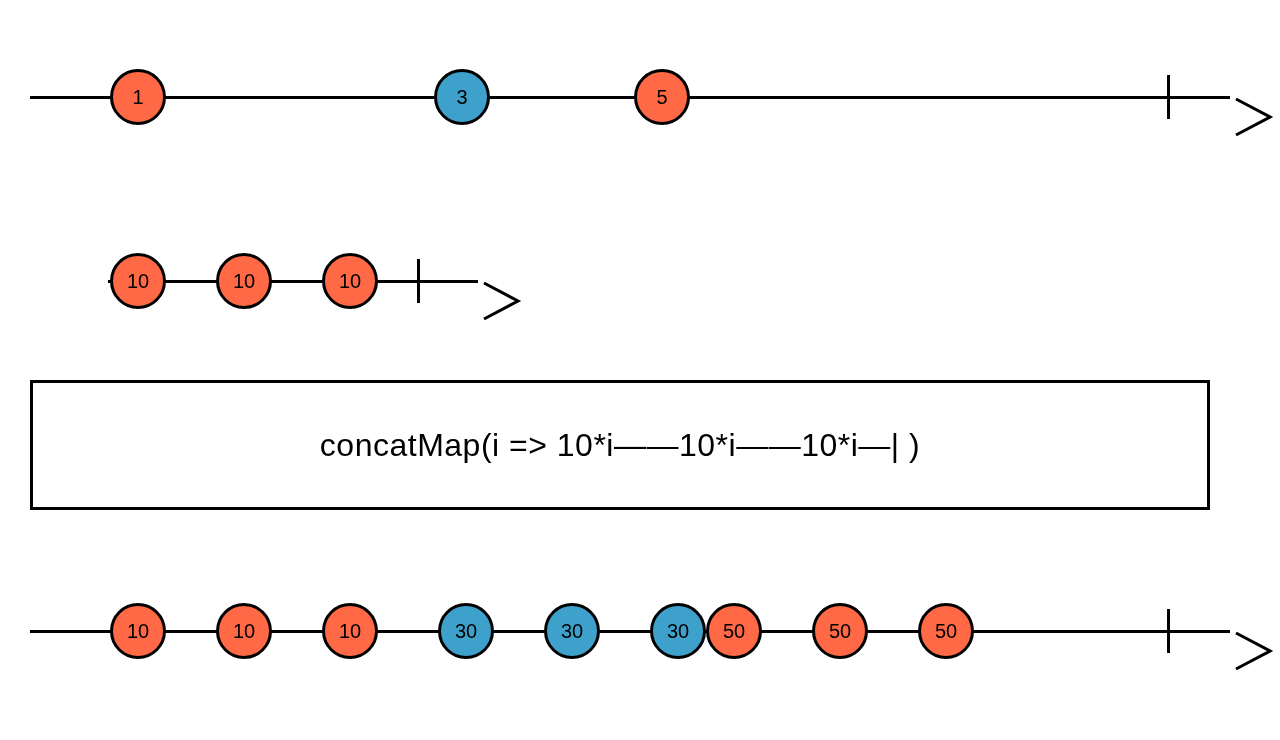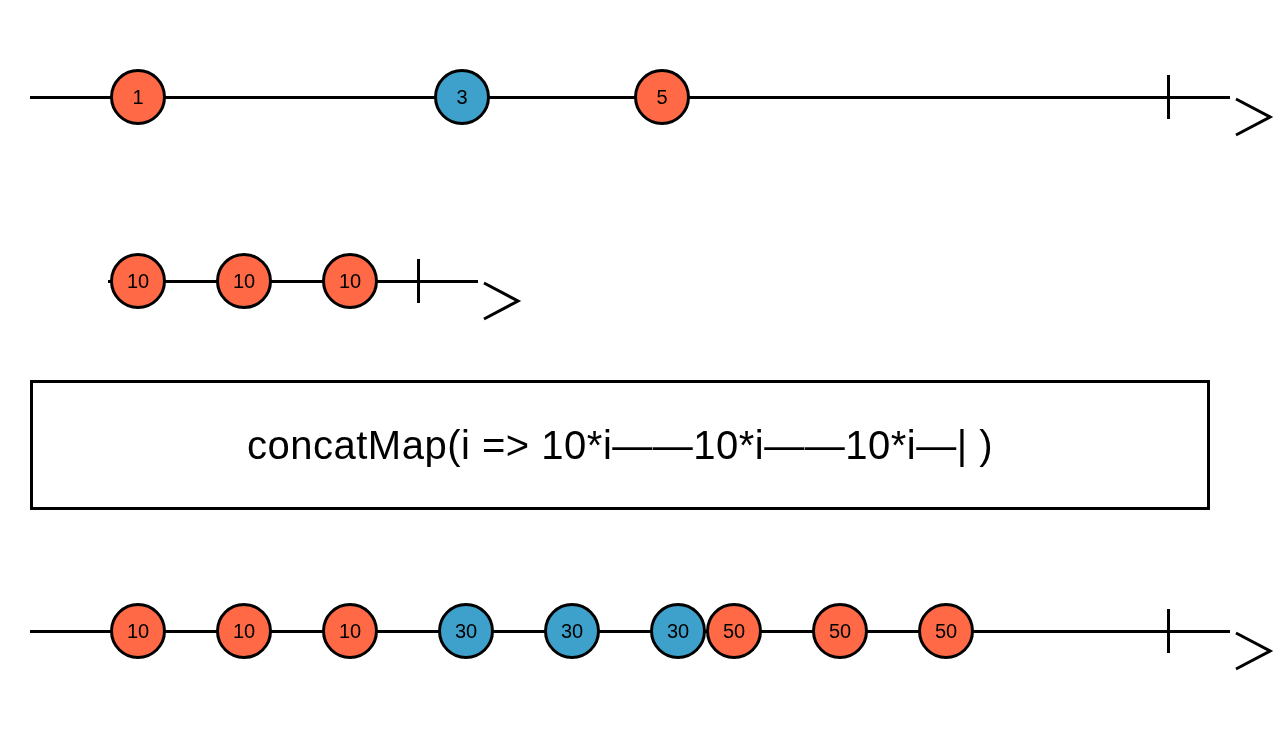--- a/index.html
+++ b/index.html
@@ -64,21 +64,21 @@
 
   .opbox {
     position: absolute;
     border: 3px solid #000;
     box-sizing: border-box;
     display: flex;
     align-items: center;
     justify-content: center;
   }
   .opbox .label {
-    font-size: 40px;
+    font-size: 32px;
     letter-spacing: 0.5px;
   }
 </style>
 </head>
 <body>
 
 <div class="canvas">
 
   <div class="timeline" style="left:30px; top:96px; width:1200px;"></div>
   <div class="term" style="left:1168px; top:97px;"></div>

